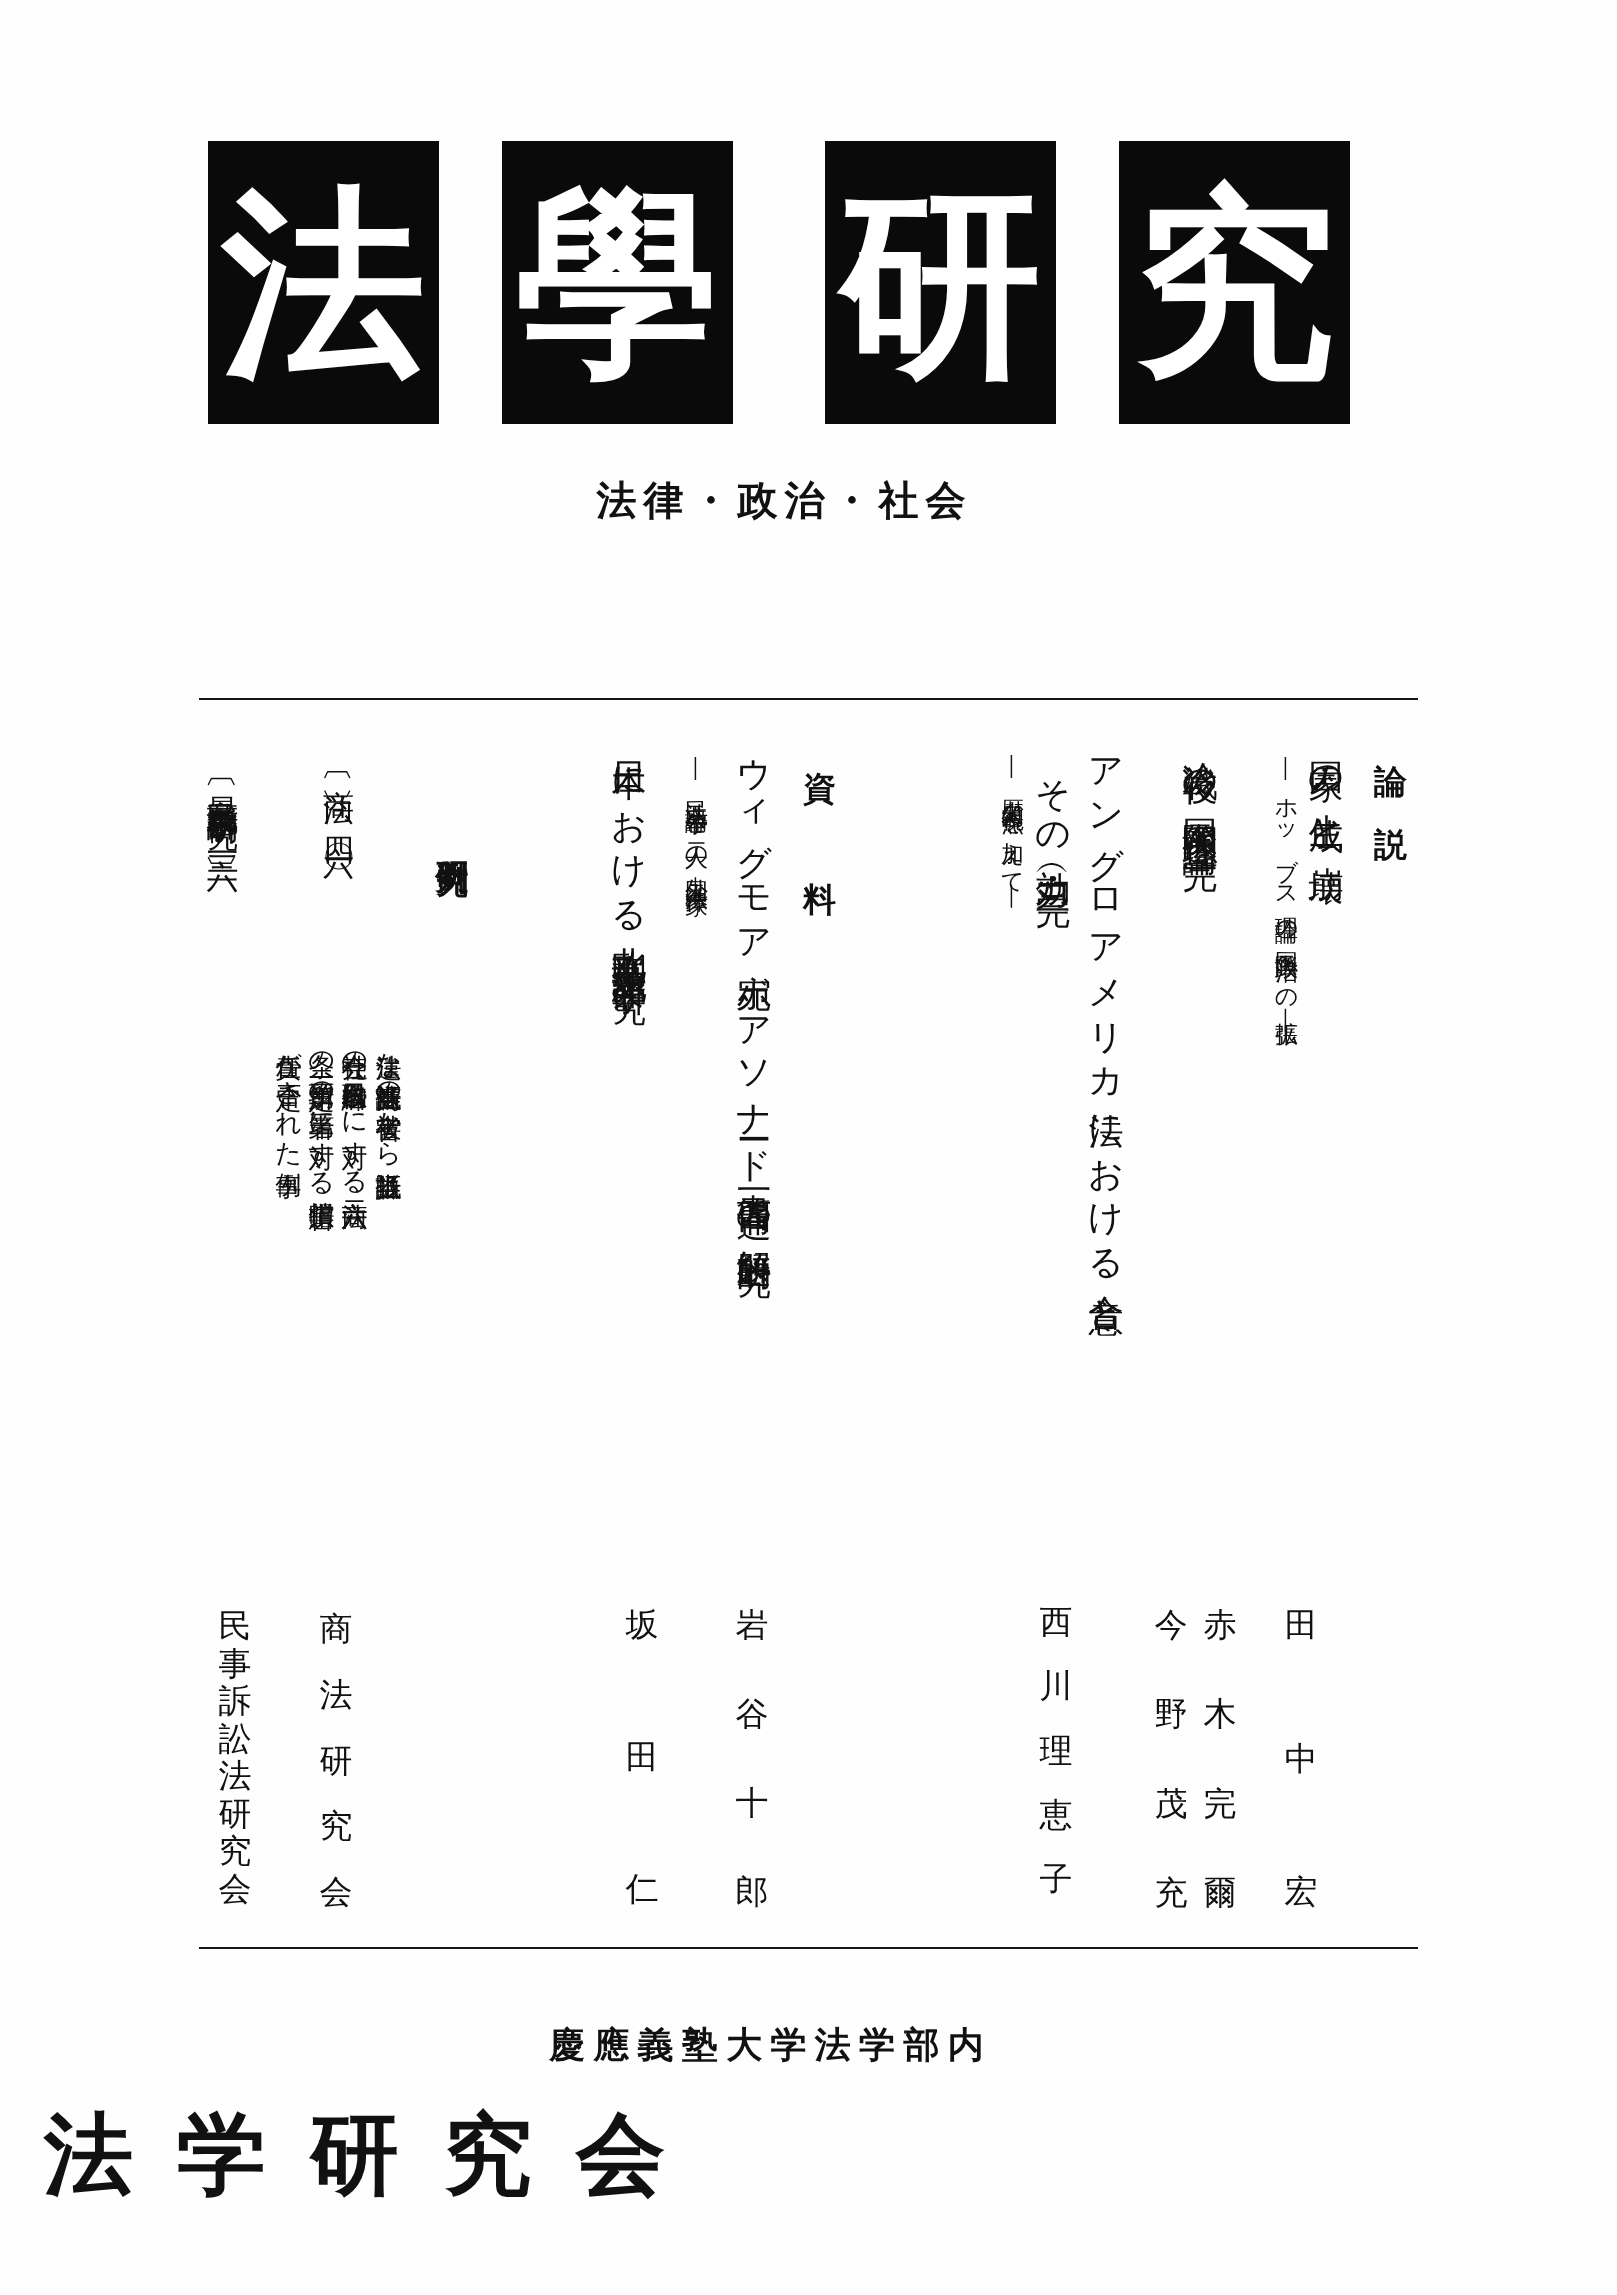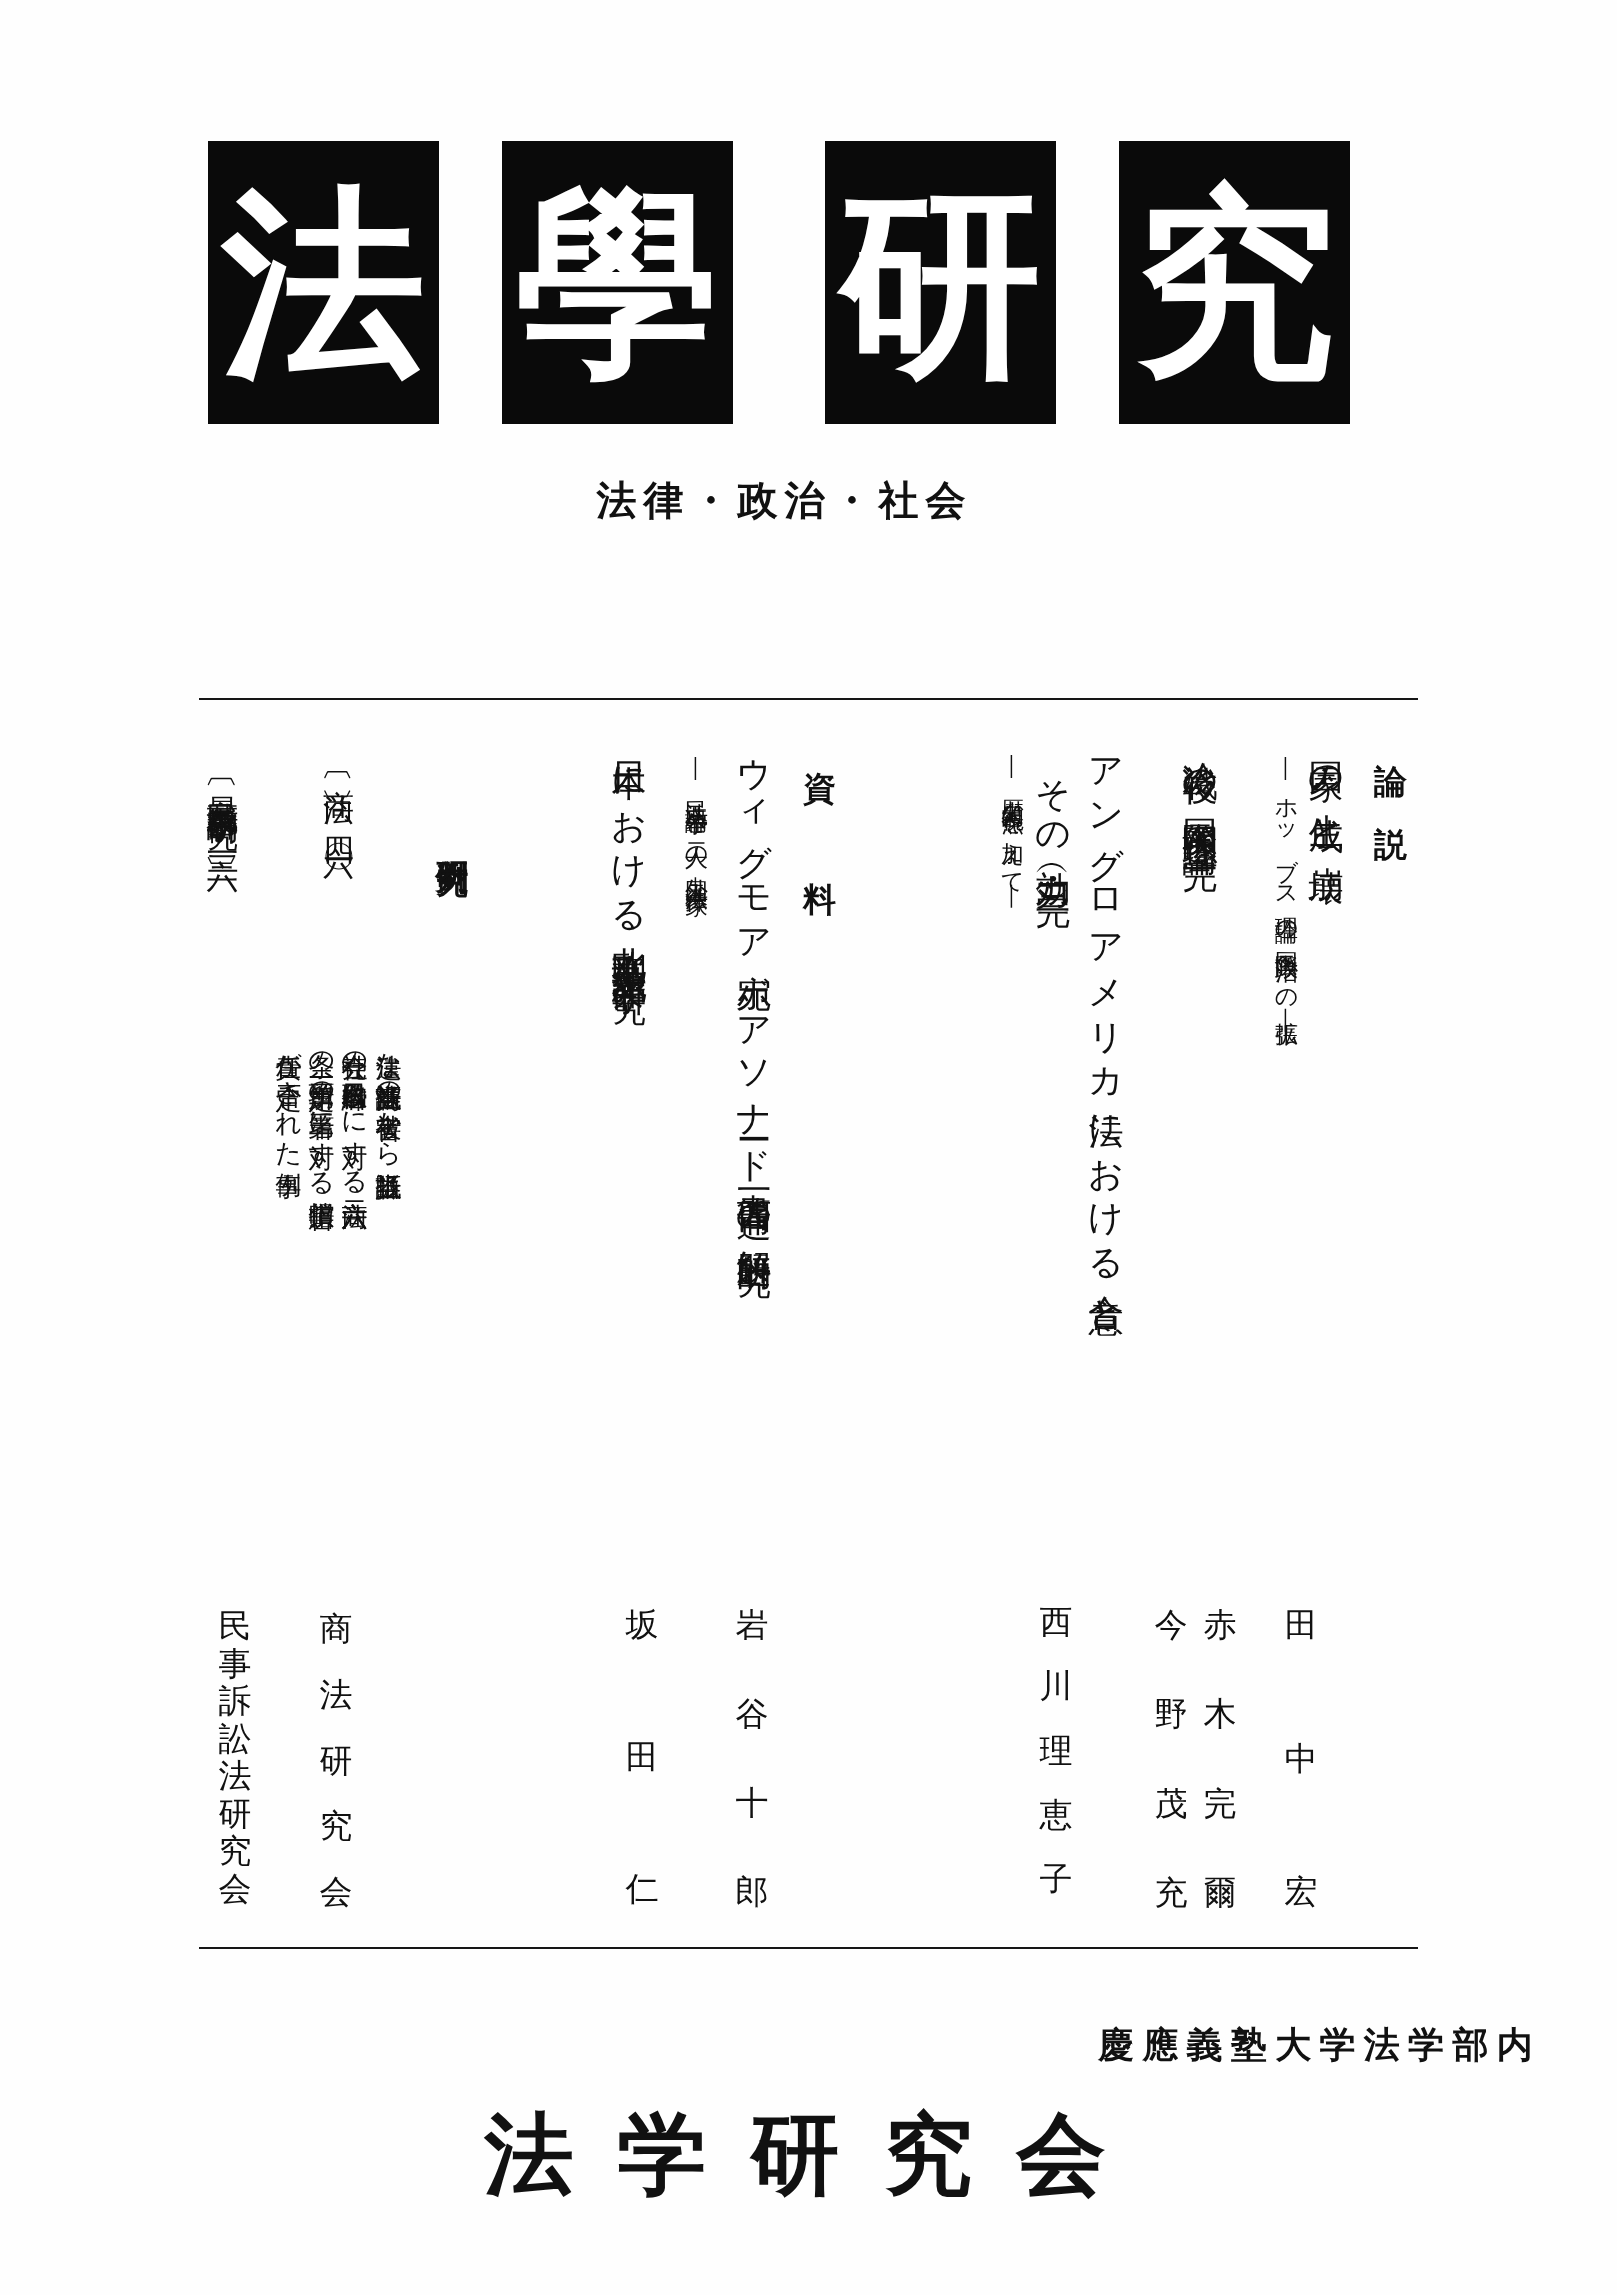--- a/index.html
+++ b/index.html
@@ -60,24 +60,24 @@
   .a1-author{left:1283px;top:1608px;height:300px;}
   .a2-author1{left:1202px;top:1608px;height:301px;}
   .a2-author2{left:1153px;top:1608px;height:301px;}
   .a3-author{left:1038px;top:1605px;height:290px;}
   .a4-author{left:734px;top:1608px;height:300px;}
   .a5-author{left:624px;top:1608px;height:297px;}
   .a6-attr{left:318px;top:1612px;height:296px;}
   .a7-attr{left:217px;top:1609px;height:296px;}
 
   
-  .affiliation{position:absolute;left:0;top:2021px;width:1541px;text-align:right;
+  .affiliation{position:absolute;left:0;top:2021px;width:1541px;text-align:center;
       font-size:36px;font-weight:bold;letter-spacing:8.3px;
       font-family:"DejaVu Sans","Liberation Sans",sans-serif;}
-  .publisher{position:absolute;left:0;top:2095px;width:1590px;text-align:center;
+  .publisher{position:absolute;left:0;top:2095px;width:1590px;text-align:left;
       font-size:89px;font-weight:bold;letter-spacing:44px;text-indent:44px;
       font-family:"DejaVu Serif","Liberation Serif",serif;}
 </style>
 </head>
 <body>
 
 <div id="page">
 
   <div class="mblock mb1">
     <span>法</span>

